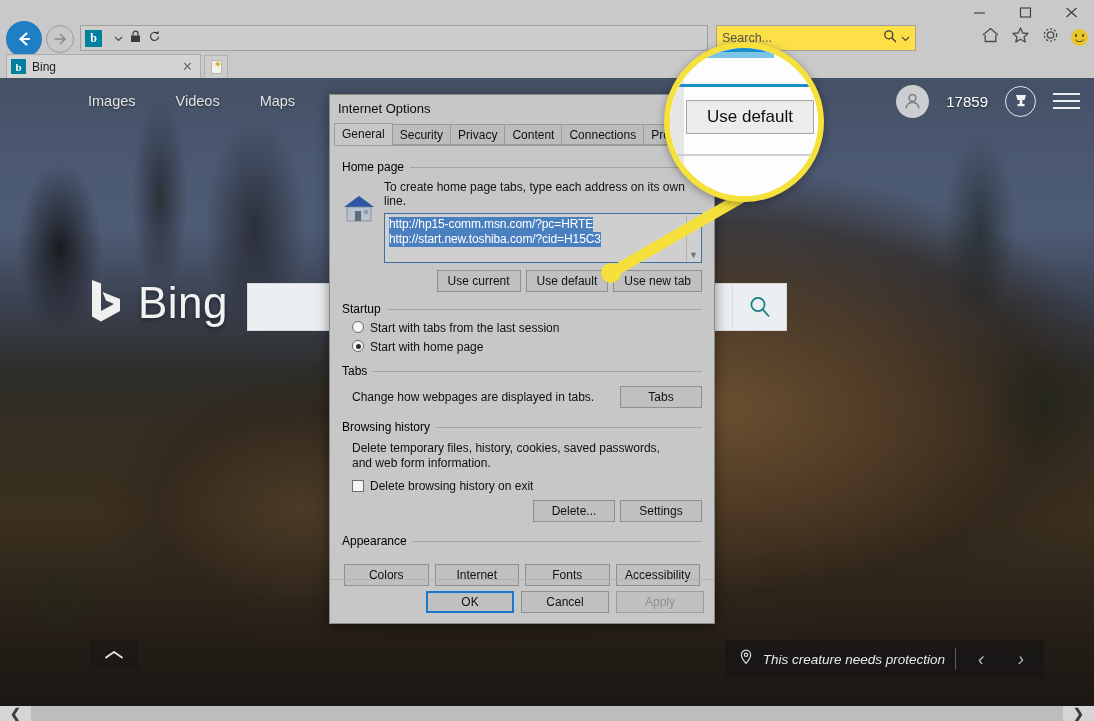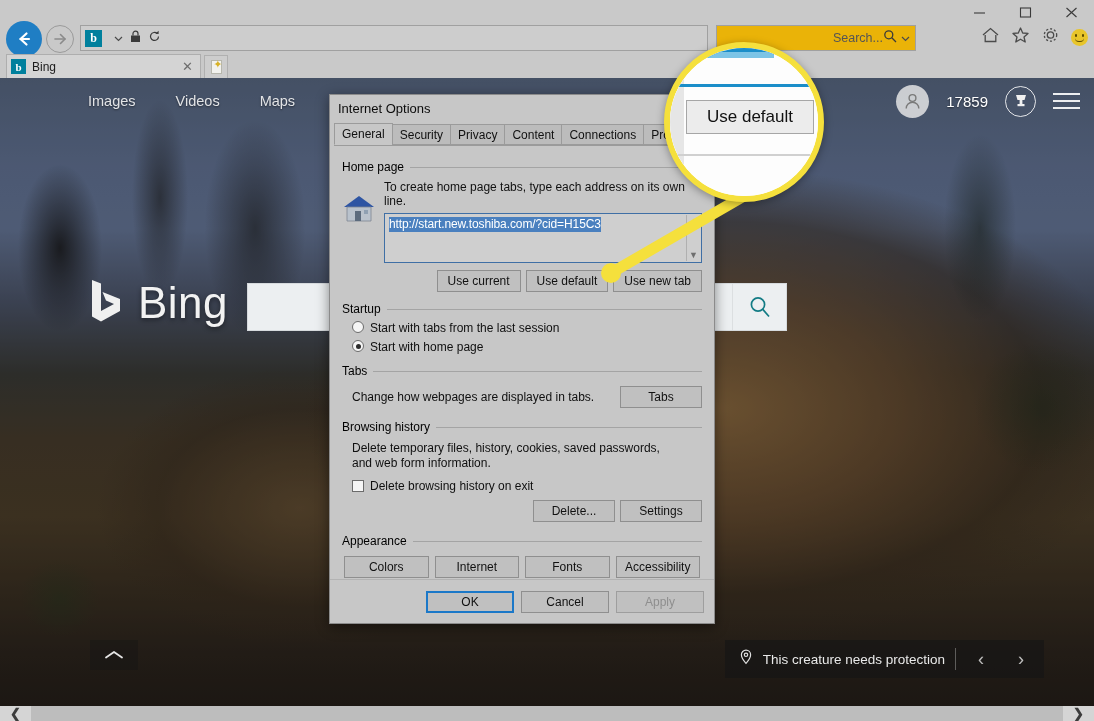--- a/index.html
+++ b/index.html
@@ -54,22 +54,22 @@
   }
   .urltext {
     flex:1 1 auto; font-size:12.5px; color:#1a1a1a; white-space:nowrap;
     overflow:hidden; letter-spacing:-0.1px;
   }
   .urltext .dim { color:#6b6b6b; }
   .addr-icons { display:flex; align-items:center; gap:7px; padding-left:6px; color:#4a4a4a; flex:0 0 auto;}
 
   .searchbar {
     position:absolute; left:716px; top:3px; width:200px; height:26px;
-    background:#eab308; border:1px solid #a0a0a0;
-    display:flex; align-items:center; padding:0 5px;text-align:right;
+    background:#fde047; border:1px solid #a0a0a0;
+    display:flex; align-items:center; padding:0 5px;
   }
   .searchbar .ph { flex:1 1 auto; font-size:12.5px; color:#555; }
   .tb-icons {
     position:absolute; right:6px; top:4px; display:flex; align-items:center; gap:11px;
     color:#4b4b4b;
   }
   .smiley { width:17px; height:17px; border-radius:50%; background:#e8c52a; position:relative; }
   .smiley:before { content:""; position:absolute; left:4px; top:5px; width:2px;height:3px;background:#5b4a00;border-radius:1px;}
   .smiley:after  { content:""; position:absolute; right:4px; top:5px; width:2px;height:3px;background:#5b4a00;border-radius:1px;}
   .smiley i { position:absolute; left:4px; bottom:3.5px; width:9px; height:4px; border-bottom:1.6px solid #5b4a00; border-radius:0 0 9px 9px;}
@@ -173,21 +173,21 @@
   }
 
   .bottom-chev {
     position:absolute; left:90px; bottom:36px; width:48px; height:30px;
     background:rgba(20,20,20,0.40);
     display:flex; align-items:center; justify-content:center;
   }
   .infobar {
     position:absolute; right:50px; bottom:28px; height:38px;
     background:rgba(22,22,22,0.66);
-    display:flex; align-items:center; padding:0 8px 0 14px; gap:10px;
+    display:flex; align-items:center; padding:0 8px 0 14px; gap:10px;font-style:italic;
   }
   .infobar .itxt { font-size:13.5px; color:#e9e9e9; }
   .infobar .isep { width:1px; height:22px; background:rgba(255,255,255,0.3); }
   .infobar .inav {
     width:30px;height:30px;display:flex;align-items:center;justify-content:center;
     color:rgba(255,255,255,0.72); font-size:18px;
   }
 
   
   .hscroll {
@@ -268,21 +268,21 @@
     border-radius:50%; background:#2b2b2b;
   }
   .chk-row { display:flex; align-items:center; gap:6px; margin:8px 0 0 10px; }
   .chk {
     width:12px;height:12px;border:1px solid #6b6b6b;background:#f5f5f5; flex:0 0 auto;
   }
   .inline-row { display:flex; align-items:center; margin-top:8px; }
   .inline-row .txt { flex:1 1 auto; padding-left:10px; font-size:12px; }
   .para { margin:7px 0 0 10px; font-size:12px; line-height:15px; max-width:320px; }
 
-  .appearance-row { display:flex; gap:6px; margin-top:8px; padding:0 2px; }
+  .appearance-row { display:flex; gap:6px; margin-top:16px; padding:0 2px; }
   .appearance-row .btn { flex:1 1 0; min-width:0; }
 
   .dlg-footer {
     position:absolute; left:0; bottom:0; width:100%; height:44px;
     border-top:1px solid #b3b3b3;
     display:flex; align-items:center; justify-content:flex-end;
     gap:7px; padding-right:10px;
   }
 
   
@@ -538,20 +538,21 @@
             <svg width="34" height="30" viewBox="0 0 34 30">
               <path d="M2 13 L17 2 L32 13 Z" fill="#2e55a3"></path>
               <path d="M5 13 L5 27 L29 27 L29 13 Z" fill="#b9c2cc" stroke="#7d8793" stroke-width="0.8"></path>
               <rect x="13" y="17" width="6" height="10" fill="#5c6b7d"></rect>
               <rect x="22" y="16" width="4" height="4" fill="#8fa0b2"></rect>
             </svg>
           </div>
           <div class="home-right">
             <div class="home-desc">To create home page tabs, type each address on its own line.</div>
             <div class="urlbox">
+              <div><span class="line">http://hp15-comm.msn.com/?pc=HRTE</span></div>
               <div><span class="line">http://start.new.toshiba.com/?cid=H15C3</span></div>
               <div class="sb">
                 <span>▲</span>
                 <span>▼</span>
               </div>
             </div>
             <div class="btnrow">
               <div class="btn">Use current</div>
               <div class="btn">Use default</div>
               <div class="btn">Use new tab</div>

